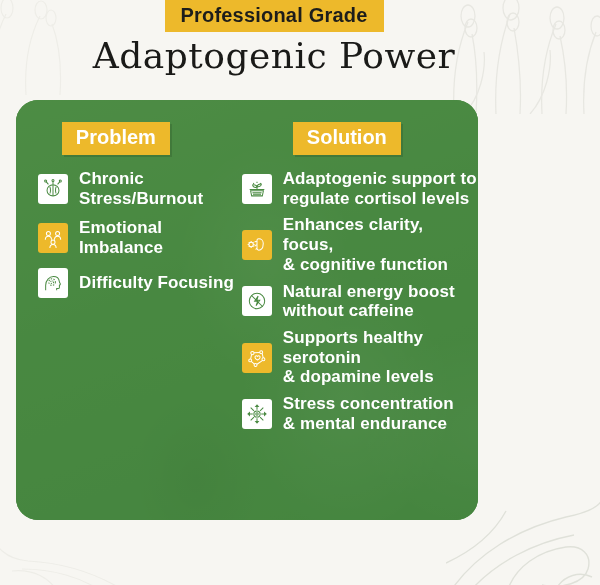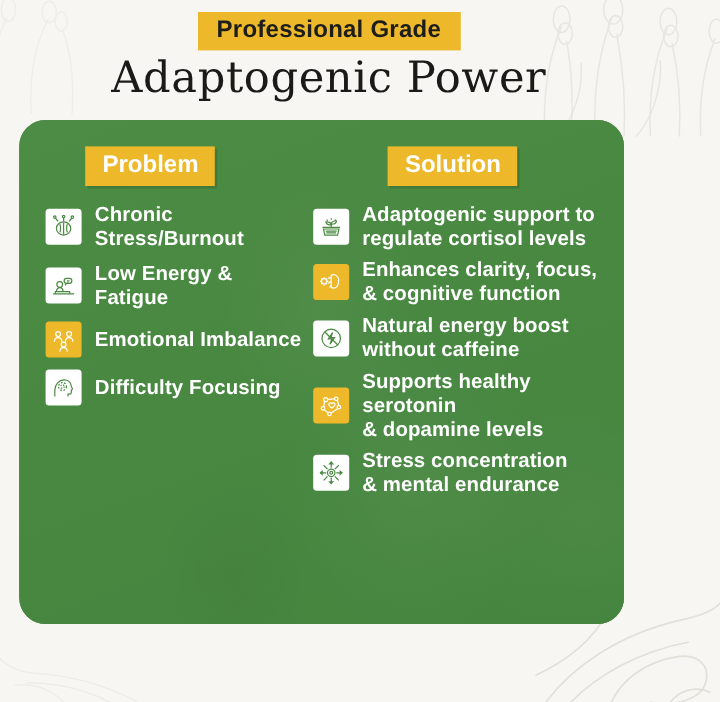--- a/index.html
+++ b/index.html
@@ -25,21 +25,21 @@
   .wm-topleft  { top: -10px; left: -18px; width: 150px; height: 105px; opacity:0.38; }
   .wm-botright { bottom: -4px; right: -6px; width: 160px; height: 130px; }
   .wm-botleft  { bottom: -8px; left: -12px; width: 140px; height: 110px; opacity: 0.34; }
 
   
   .header {
     position: absolute;
     top: 0; left: 0;
     width: 548px;
     text-align: center;
-    padding-top: 10px;
+    padding-top: 0;
     box-sizing: border-box;
   }
   .eyebrow-badge {
     display: inline-block;
     background: #edb92b;
     color: #1d1d1b;
     font-size: 20px;
     font-weight: bold;
     letter-spacing: 0.2px;
     padding: 4px 16px 5px 16px;
@@ -54,21 +54,21 @@
     margin-top: 4px;
     line-height: 1.1;
     white-space: nowrap;
   }
 
   
   .panel {
     position: absolute;
     left: 16px;
     top: 100px;
-    width: 504px;
+    width: 462px;
     height: 420px;
     border-radius: 22px;
     overflow: hidden;
     background: #4a8a42;
   }
   .panel-photo {
     position: absolute;
     inset: 0;
     background:
       radial-gradient(ellipse 150px 190px at 330px 300px, rgba(255,255,255,0.10), rgba(255,255,255,0) 70%),
@@ -224,34 +224,20 @@
               <path d="M7 7L4.5 4M17 7l2.5-3M12 7V3.5"></path>
               <circle cx="4" cy="3.2" r="1.1"></circle>
                 <circle cx="20" cy="3.2" r="1.1"></circle>
                 <circle cx="12" cy="2.8" r="1.1"></circle>
             </svg>
           </span>
           <span class="item-text">Chronic Stress/Burnout</span>
         </li>
 
 
-        <li class="item">
-          <span class="icon-tile white">
-            <svg width="22" height="22" viewBox="0 0 24 24" fill="none" stroke="#4a8a42" stroke-width="1.1">
-              <path d="M2.5 19.5h19"></path>
-              <path d="M4.5 19.5v-2h13v2"></path>
-              <circle cx="8.5" cy="11" r="2.6"></circle>
-              <path d="M5.5 17.5c0-2.2 1.4-3.6 3-3.6s3 1.4 3 3.6"></path>
-              <rect x="12.5" y="5.5" width="7" height="4.5" rx="2.2"></rect>
-              <path d="M14.5 10l-1 1.8"></path>
-              <path d="M15.2 7.6h2.2M15.2 8.8h1.4"></path>
-            </svg>
-          </span>
-          <span class="item-text">Low Energy &amp; Fatigue</span>
-        </li>
 
         <li class="item">
           <span class="icon-tile yellow">
             <svg width="22" height="22" viewBox="0 0 24 24" fill="none" stroke="#ffffff" stroke-width="1.1">
               <circle cx="7" cy="7" r="2.2"></circle>
               <path d="M3.6 14c0-2.2 1.5-3.8 3.4-3.8s3.4 1.6 3.4 3.8"></path>
               <circle cx="17" cy="7" r="2.2"></circle>
               <path d="M13.6 14c0-2.2 1.5-3.8 3.4-3.8s3.4 1.6 3.4 3.8"></path>
               <circle cx="12" cy="16.5" r="2.2"></circle>
               <path d="M8.6 23c0-2.2 1.5-3.8 3.4-3.8s3.4 1.6 3.4 3.8"></path>

